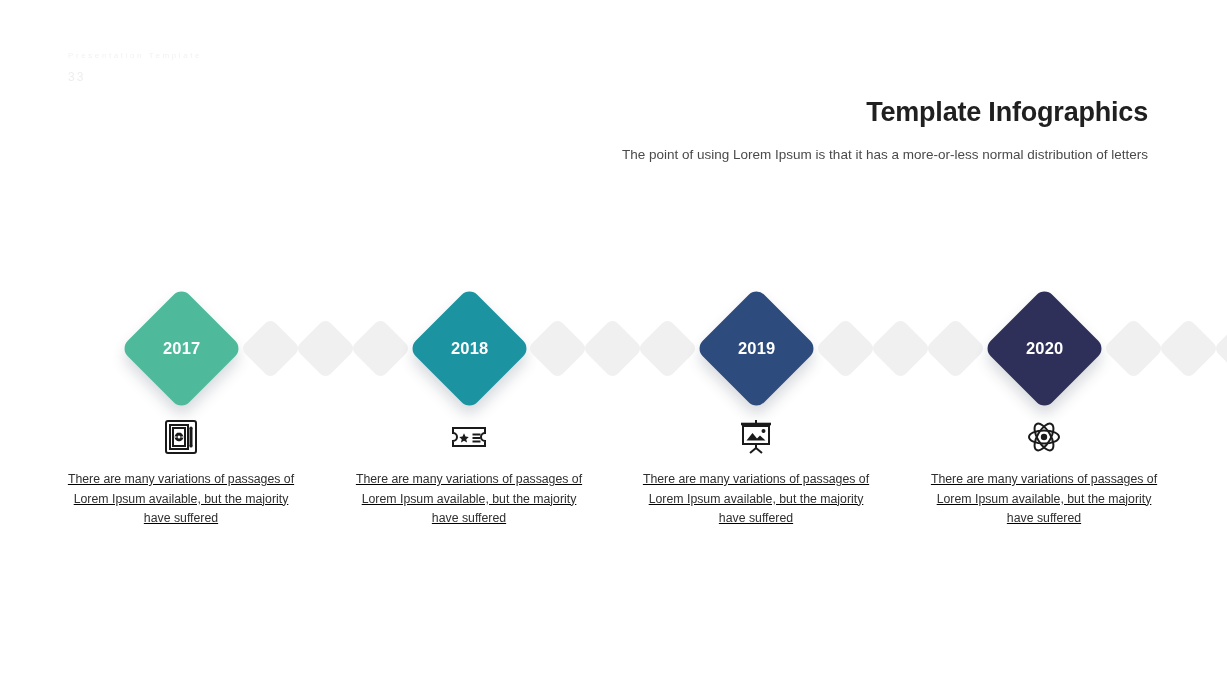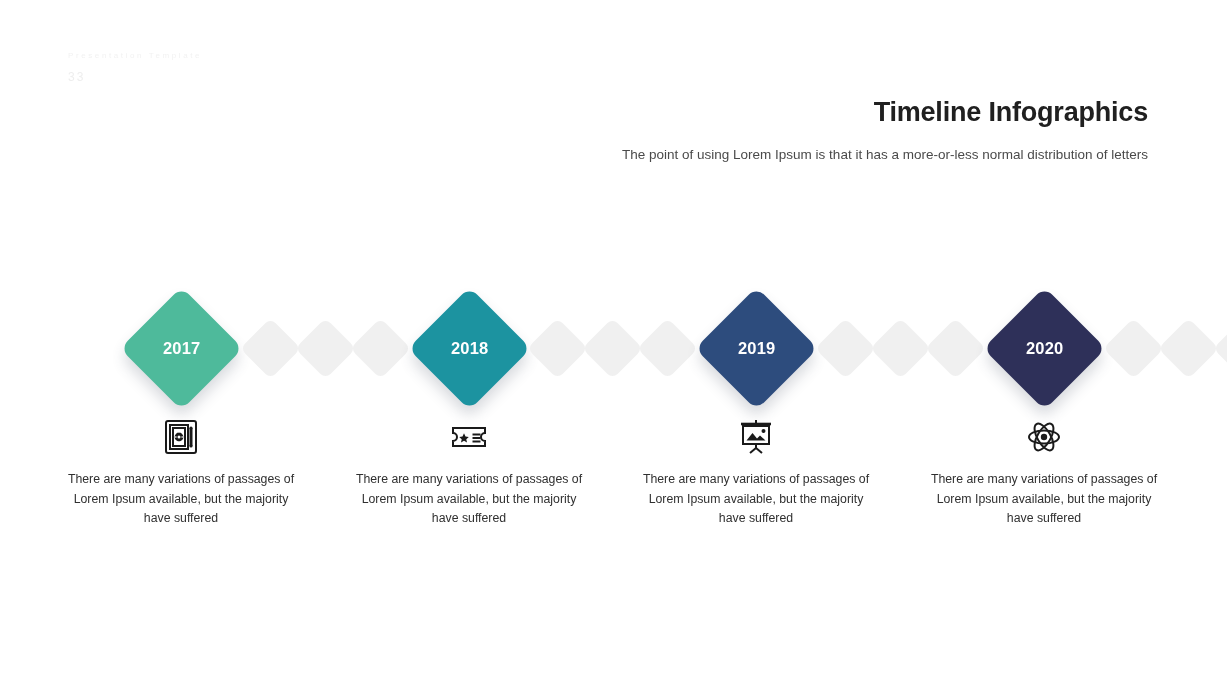--- a/index.html
+++ b/index.html
@@ -114,20 +114,21 @@
     position: absolute;
     left: 0;
     top: 413px;
     width: 1227px;
   }
   .col {
     position: absolute;
     top: 0;
     width: 240px;
     text-align: center;
+    text-decoration: underline;
   }
   .icon-box {
     height: 48px;
     display: flex;
     align-items: center;
     justify-content: center;
   }
   .icon-box svg { display: block; }
   .col-text {
     margin-top: 9px;
@@ -141,21 +142,21 @@
 <body>
 
 <div class="slide">
 
   <div class="meta">
     <div class="meta-label">Presentation Template</div>
     <div class="meta-page">33</div>
   </div>
 
   <div class="header">
-    <div class="title">Timeline Infographics</div>
+    <div class="title">Template Infographics</div>
     <div class="subtitle">The point of using Lorem Ipsum is that it has a more-or-less normal distribution of letters</div>
   </div>
 
   <div class="timeline" id="timeline-row">
       <div class="dia-wrap" style="left: 137.5px; top: 18px;">
         <div class="diamond-big" style="background: rgb(78, 186, 155);">
           <span class="year">2017</span>
         </div>
       </div>
       <div class="diamond-small" style="left: 248.5px; top: 40px; background: rgb(240, 240, 240);"></div>

